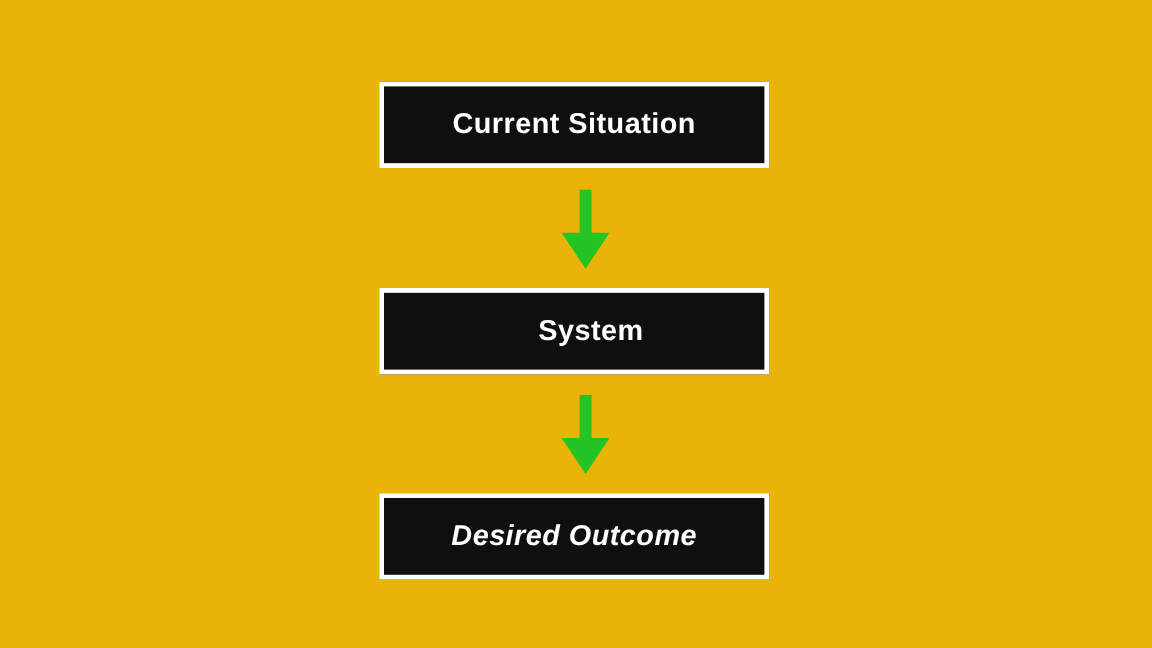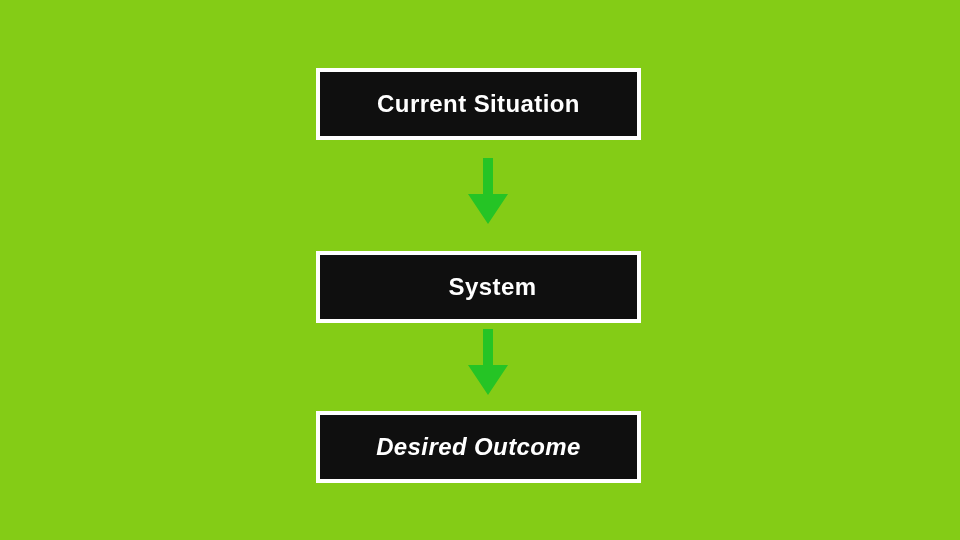--- a/index.html
+++ b/index.html
@@ -4,21 +4,21 @@
 <style>
   html, body {
     margin: 0;
     padding: 0;
     background: #000000;
   }
   .canvas {
     position: relative;
     width: 960px;
     height: 540px;
-    background: #84cc16;
+    background: #eab308;
     overflow: hidden;
     font-family: "Liberation Sans", sans-serif;
   }
   .node-box {
     position: absolute;
     left: 316px;
     width: 325px;
     height: 72px;
     box-sizing: border-box;
     border: 4px solid #ffffff;
@@ -28,21 +28,21 @@
     justify-content: center;
   }
   .node-box .label {
     color: #ffffff;
     font-size: 24px;
     font-weight: 700;
     letter-spacing: 0.4px;
     white-space: nowrap;
   }
   #box-current   { top: 68px; }
-  #box-system    { top: 251px; padding-left: 28px; }
+  #box-system    { top: 240px; padding-left: 28px; }
   #box-desired   { top: 411px; font-style: italic; }
 
   .arrow {
     position: absolute;
     left: 466px;
     width: 44px;
     height: 66px;
   }
   #arrow-1 { top: 158px; }
   #arrow-2 { top: 329px; }

